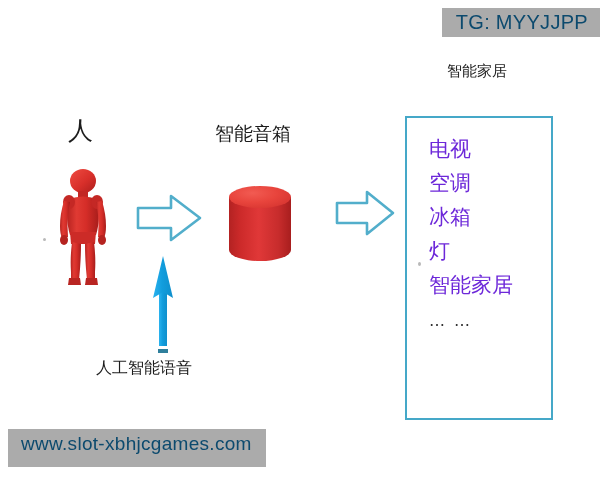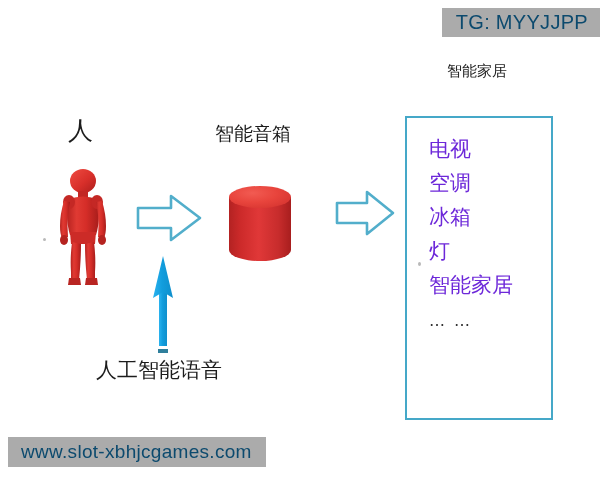--- a/index.html
+++ b/index.html
@@ -31,36 +31,36 @@
     top: 8px;
     right: 0px;
     height: 29px;
     padding: 0 12px 0 14px;
     font-size: 20px;
   }
   #wm-site {
     left: 8px;
     bottom: 13px;
     height: 30px;
-    padding: 0 14px 0 13px;
+    padding: 0 14px 8px 13px;
     font-size: 19px;
   }
 
   
   .label {
     position: absolute;
     color: #1c1c1c;
     font-family: "DejaVu Sans", "Liberation Sans", sans-serif;
     white-space: nowrap;
     line-height: 1;
   }
   #label-person     { left: 68px;  top: 118px; font-size: 25px; }
   #label-speaker    { left: 215px; top: 124px; font-size: 19px; }
   #label-smarthome  { left: 414px; top: 64px;  font-size: 15px; margin-left: 33px; }
-  #label-aivoice    { left: 96px;  top: 360px; font-size: 21px; }
+  #label-aivoice    { left: 96px;  top: 360px; font-size: 16px; }
 
   
   #person {
     position: absolute;
     left: 47px;
     top: 168px;
     width: 72px;
     height: 120px;
   }
 

